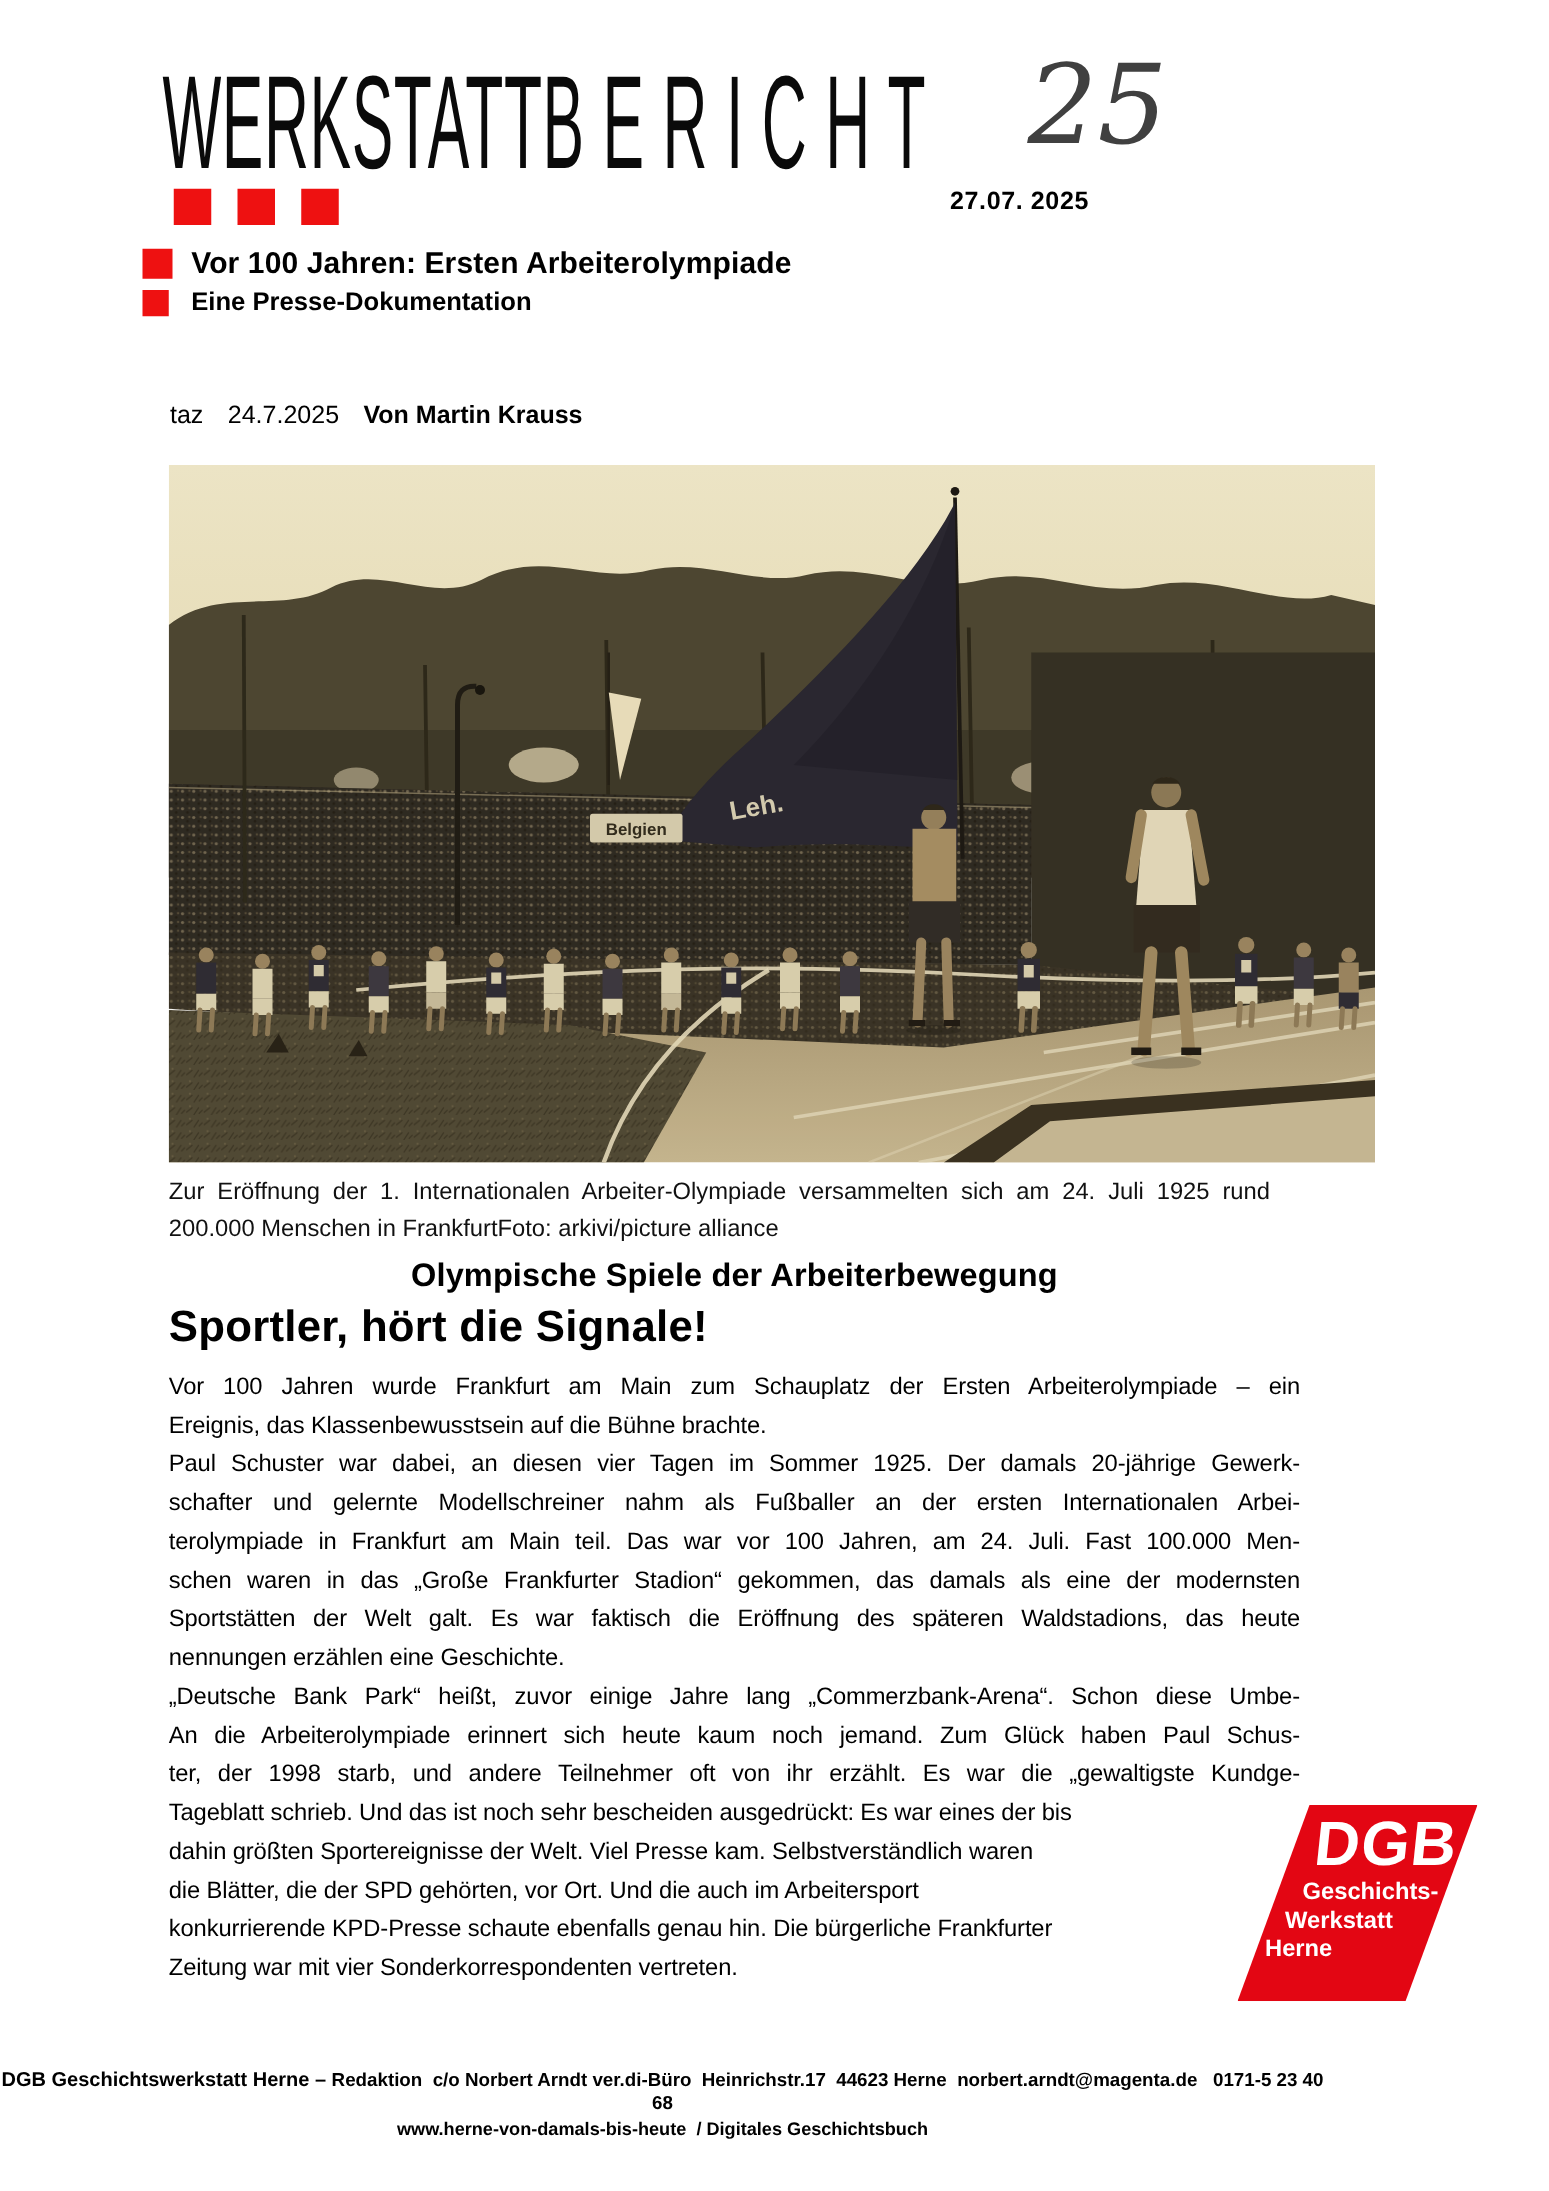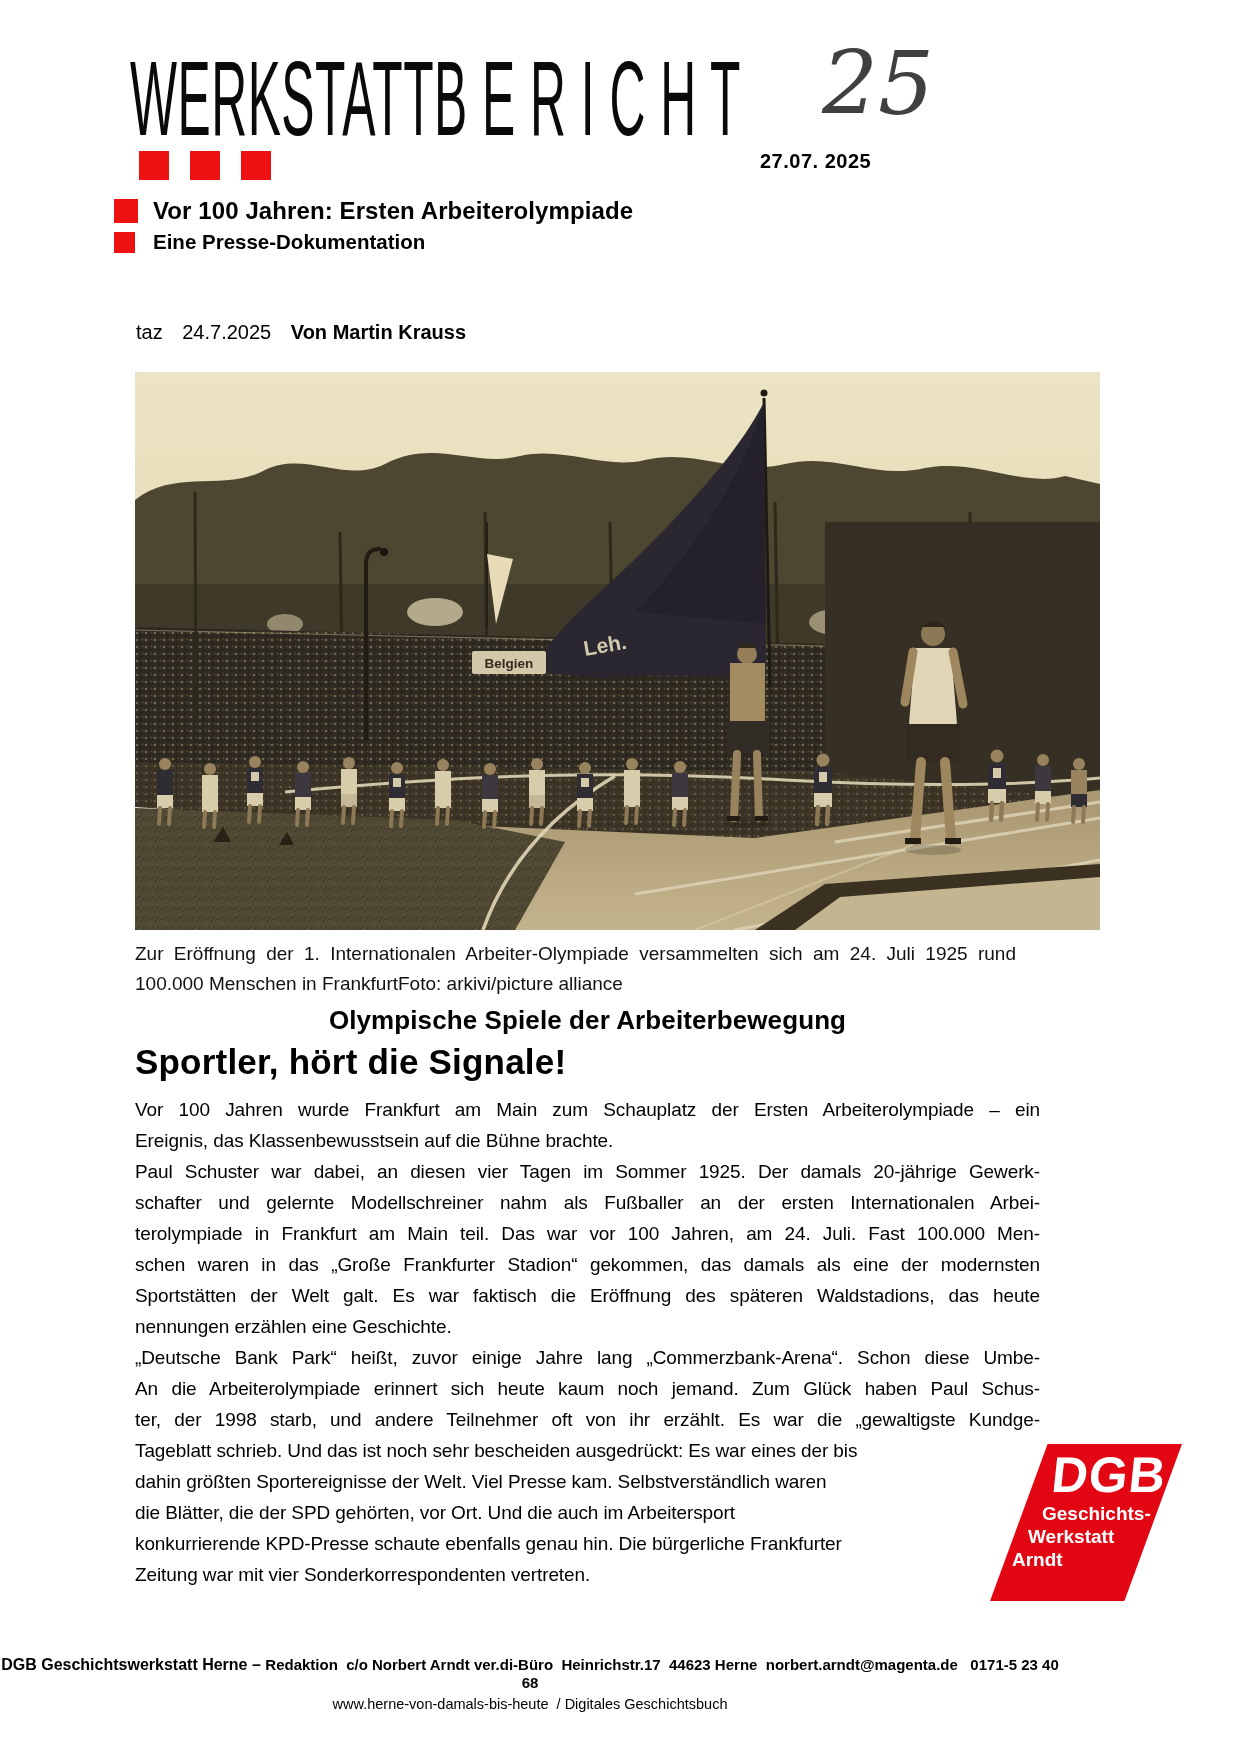--- a/index.html
+++ b/index.html
@@ -53,21 +53,21 @@
   .dgb .org{font-size:50px;font-weight:800;line-height:1;margin:6px 0 2px 62px;
        transform:skewX(-6deg);letter-spacing:1px;}
   .dgb .l1{font-size:19px;font-weight:700;line-height:23px;margin-left:52px;}
   .dgb .l2{font-size:19px;font-weight:700;line-height:23px;margin-left:38px;}
   .dgb .l3{font-size:19px;font-weight:700;line-height:23px;margin-left:22px;}
 
   
   .footer{position:absolute;left:0;top:1656px;width:1060px;text-align:center;}
   .footer .f1{font-size:15px;font-weight:700;white-space:pre-wrap;}
   .footer .f1 .big{font-size:16px;}
-  .footer .f2{font-size:14.5px;font-weight:400;margin-top:5px;white-space:pre-wrap;}
+  .footer .f2{font-size:14.5px;font-weight:700;margin-top:5px;white-space:pre-wrap;}
 </style>
 </head>
 <body>
 
 <div class="page">
 
   <div class="masthead">
     <span class="title">WERKSTATTB E R I C H T</span>
   </div>
   <div class="issue-number">25</div>
@@ -308,21 +308,21 @@
           <path d="M786,390 L780,468 M810,390 L816,468" stroke="#a18a60" stroke-width="10"></path>
           <rect x="770" y="466" width="16" height="6" fill="#1d1811"></rect>
             <rect x="810" y="466" width="16" height="6" fill="#1d1811"></rect>
         </g>
       </g>
 
       <rect width="965" height="558" fill="#7a6738" opacity="0.05"></rect>
     </svg>
     <figcaption>
       <div class="cap-just">Zur Eröffnung der 1. Internationalen Arbeiter-Olympiade versammelten sich am 24. Juli 1925 rund</div>
-      <div class="cap-left">100.000 Menschen in FrankfurtFoto: arkivi/picture alliance</div>
+      <div class="cap-left">200.000 Menschen in FrankfurtFoto: arkivi/picture alliance</div>
     </figcaption>
   </figure>
 
   <section class="article">
     <h3 class="kicker">Olympische Spiele der Arbeiterbewegung</h3>
     <h1 class="headline">Sportler, hört die Signale!</h1>
 
     <div>
       <div class="bodyline just">Vor 100 Jahren wurde Frankfurt am Main zum Schauplatz der Ersten Arbeiterolympiade – ein</div>
       <div class="bodyline left">Ereignis, das Klassenbewusstsein auf die Bühne brachte.</div>
@@ -344,21 +344,21 @@
       <div class="bodyline left">die Blätter, die der SPD gehörten, vor Ort. Und die auch im Arbeitersport</div>
       <div class="bodyline left">konkurrierende KPD-Presse schaute ebenfalls genau hin. Die bürgerliche Frankfurter</div>
       <div class="bodyline left">Zeitung war mit vier Sonderkorrespondenten vertreten.</div>
     </div>
   </section>
 
   <div class="dgb" style="background:#e30613">
     <div class="org">DGB</div>
     <div class="l1">Geschichts-</div>
     <div class="l2">Werkstatt</div>
-    <div class="l3">Arndt</div>
+    <div class="l3">Herne</div>
   </div>
 
   <div class="footer">
     <div class="f1"><span class="big">DGB Geschichtswerkstatt Herne – </span><span>Redaktion  c/o Norbert Arndt ver.di-Büro  Heinrichstr.17  44623 Herne  norbert.arndt@magenta.de   0171-5 23 40 68</span></div>
     <div class="f2">www.herne-von-damals-bis-heute  / Digitales Geschichtsbuch</div>
   </div>
 
 </div>
 
 </body></html>

